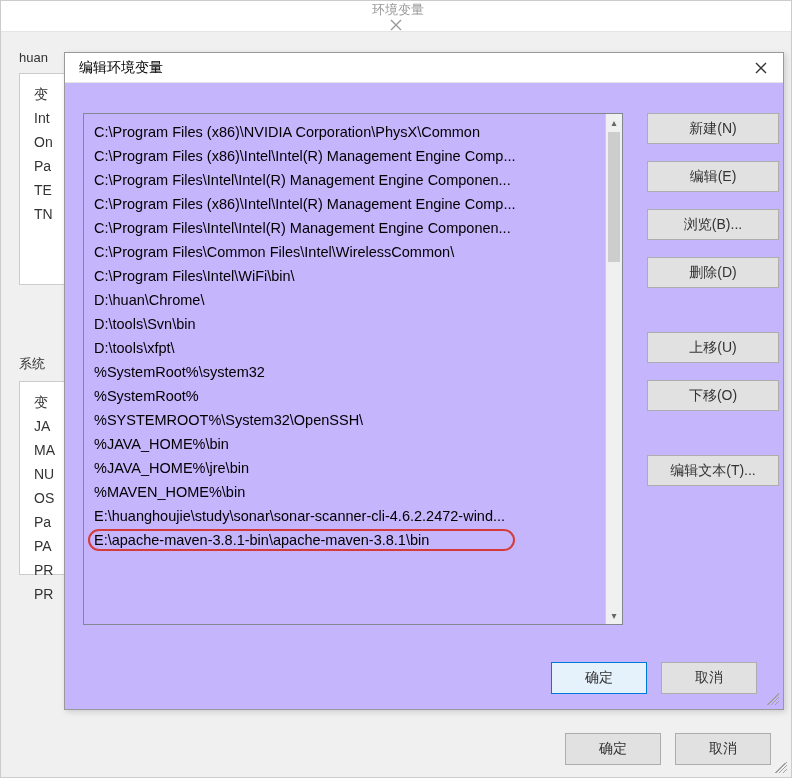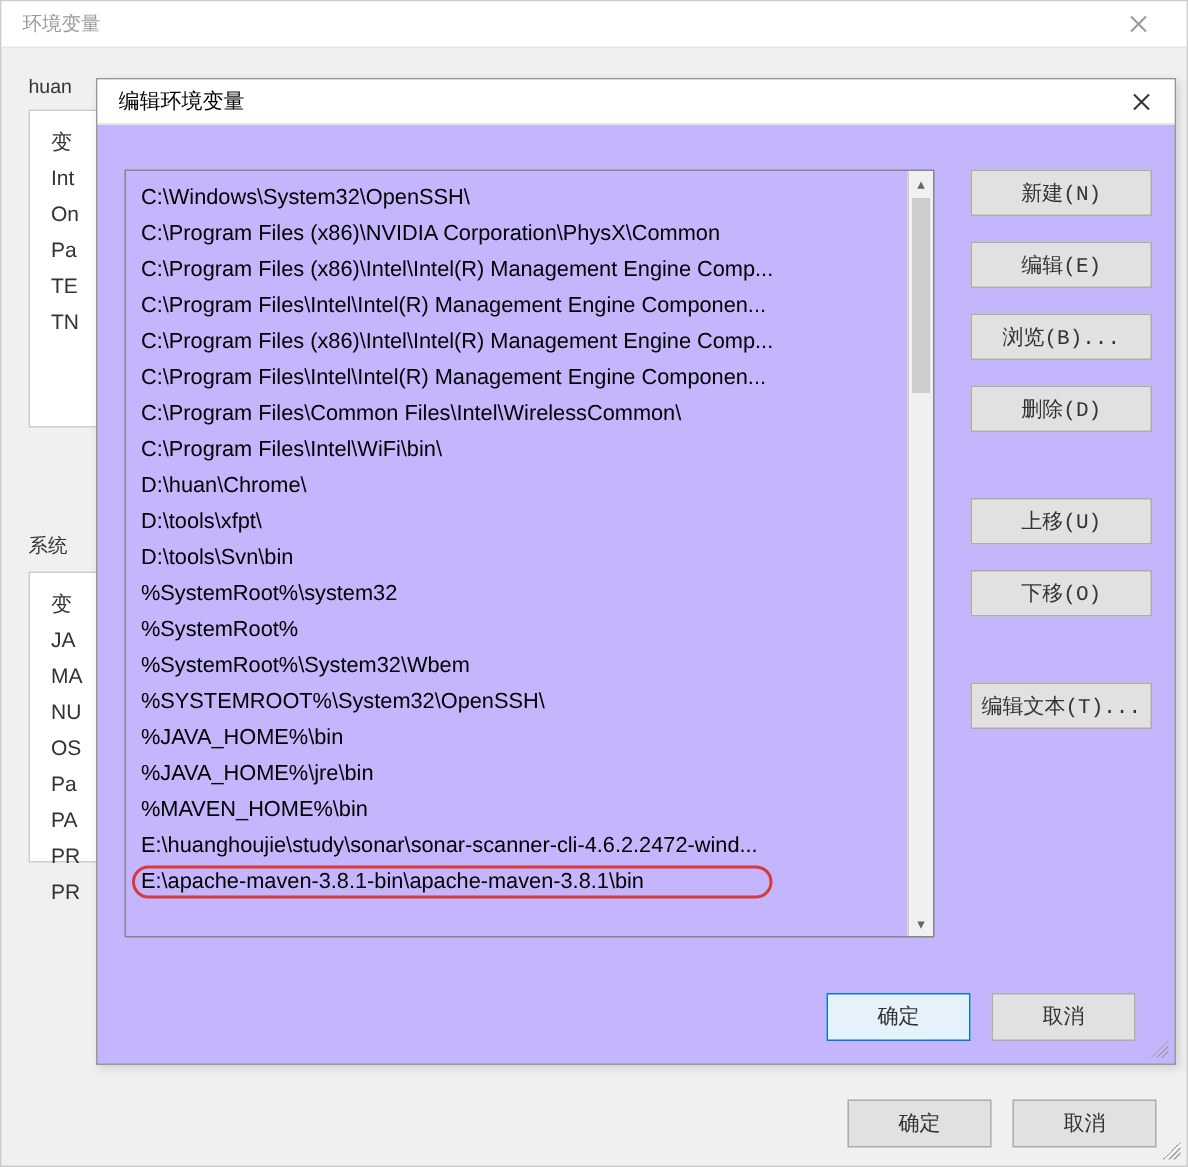--- a/index.html
+++ b/index.html
@@ -1,20 +1,20 @@
 <!DOCTYPE html>
 <html><head>
 <meta charset="utf-8">
 <style>
 * { box-sizing: border-box; margin: 0; padding: 0; }
 body { font-family: "Microsoft YaHei", "Segoe UI", sans-serif; font-size: 14px; background: #fff; width: 792px; height: 778px; overflow: hidden; position: relative; color: #333; }
 
 
 .outer-window { position: absolute; left: 0; top: 0; width: 792px; height: 778px; border: 1px solid #ccc; background: #f0f0f0; }
-.outer-titlebar { height: 31px; background: #fff; border-bottom: 1px solid #e5e5e5; padding: 0 10px; display: flex; align-items: center; justify-content: space-between; }
+.outer-titlebar { height: 31px; background: #fff; border-bottom: 1px solid #e5e5e5; padding: 0 10px; display: flex; align-items: center; justify-content: space-between; flex-direction: column; }
 .outer-title { color: #999; font-size: 13px; padding-left: 4px; }
 .outer-close { width: 45px; height: 30px; display: flex; align-items: center; justify-content: center; color: #999; font-size: 16px; }
 
 .outer-body { padding: 18px 18px 0 18px; }
 .section-label { font-size: 13px; color: #333; margin-bottom: 8px; }
 .outer-list-frame { border: 1px solid #ccc; background: #fff; height: 212px; padding: 8px 14px; line-height: 24px; font-size: 14px; color: #333; }
 
 .outer-sys { margin-top: 70px; }
 .outer-sys-frame { border: 1px solid #ccc; background: #fff; height: 194px; padding: 8px 14px; line-height: 24px; font-size: 14px; color: #333; position: relative; }
 .outer-sys-scroll { position: absolute; right: 12px; top: 410px; width: 18px; height: 210px; background: #f0f0f0; border: 1px solid #ccc; }
@@ -35,21 +35,21 @@
 .list { flex: 1; overflow-y: hidden; padding: 6px 0; }
 .list-item { padding: 0 10px; font-size: 14.5px; line-height: 24px; white-space: nowrap; overflow: hidden; text-overflow: ellipsis; font-family: "Segoe UI", "Microsoft YaHei", sans-serif; color: #000; }
 .list-item.highlighted { position: relative; }
 .list-item.highlighted::after { content: ""; position: absolute; left: 4px; right: 90px; top: 1px; bottom: 1px; border: 2px solid #d63b3b; border-radius: 12px; pointer-events: none; }
 .list-scroll { width: 17px; background: #f0f0f0; border-left: 1px solid #cdcdcd; position: relative; }
 .list-scroll-arrow { height: 17px; display:flex; align-items:center; justify-content:center; font-size:10px; color:#666; }
 .list-scroll-thumb { position:absolute; left:2px; right:2px; top:18px; height:130px; background:#cdcdcd; }
 .list-scroll .down { position:absolute; bottom:0; left:0; right:0; }
 
 .button-col { width: 120px; display: flex; flex-direction: column; }
-.button-col .btn { width: 121px; height: 31px; font-family: Liberation Mono, monospace; }
+.button-col .btn { width: 132px; height: 31px; }
 .gap-sm { height: 17px; }
 .gap-lg { height: 44px; }
 
 .dialog-footer { height: 62px; display:flex; align-items:center; justify-content:flex-end; gap: 14px; padding: 0 26px 0 0; }
 .btn.primary { background: #e5f1fb; border-color: #0078d7; }
 
 .grip { position:absolute; right:4px; bottom:4px; width:12px; height:12px; background:
   linear-gradient(135deg, transparent 0 50%, #a0a0a0 50% 55%, transparent 55% 65%, #a0a0a0 65% 70%, transparent 70% 80%, #a0a0a0 80% 85%, transparent 85%);
 }
 </style>
@@ -111,34 +111,32 @@
     <div class="dialog-close">
       <svg width="12" height="12" viewBox="0 0 12 12">
           <path d="M1 1 L11 11 M11 1 L1 11" stroke="#333" stroke-width="1.4"></path>
         </svg>
     </div>
   </div>
 
   <div class="dialog-body">
     <div class="list-wrap">
       <div class="list" id="path-list">
-          <div class="list-item">C:\Windows\System32\OpenSSH\</div>
           <div class="list-item">C:\Program Files (x86)\NVIDIA Corporation\PhysX\Common</div>
           <div class="list-item">C:\Program Files (x86)\Intel\Intel(R) Management Engine Comp...</div>
           <div class="list-item">C:\Program Files\Intel\Intel(R) Management Engine Componen...</div>
           <div class="list-item">C:\Program Files (x86)\Intel\Intel(R) Management Engine Comp...</div>
           <div class="list-item">C:\Program Files\Intel\Intel(R) Management Engine Componen...</div>
           <div class="list-item">C:\Program Files\Common Files\Intel\WirelessCommon\</div>
           <div class="list-item">C:\Program Files\Intel\WiFi\bin\</div>
           <div class="list-item">D:\huan\Chrome\</div>
+          <div class="list-item">D:\tools\Svn\bin</div>
           <div class="list-item">D:\tools\xfpt\</div>
-          <div class="list-item">D:\tools\Svn\bin</div>
           <div class="list-item">%SystemRoot%\system32</div>
           <div class="list-item">%SystemRoot%</div>
-          <div class="list-item">%SystemRoot%\System32\Wbem</div>
           <div class="list-item">%SYSTEMROOT%\System32\OpenSSH\</div>
           <div class="list-item">%JAVA_HOME%\bin</div>
           <div class="list-item">%JAVA_HOME%\jre\bin</div>
           <div class="list-item">%MAVEN_HOME%\bin</div>
           <div class="list-item">E:\huanghoujie\study\sonar\sonar-scanner-cli-4.6.2.2472-wind...</div>
           <div class="list-item highlighted">E:\apache-maven-3.8.1-bin\apache-maven-3.8.1\bin</div>
         </div>
       <div class="list-scroll">
         <div class="list-scroll-arrow">▴</div>
         <div class="list-scroll-thumb"></div>

